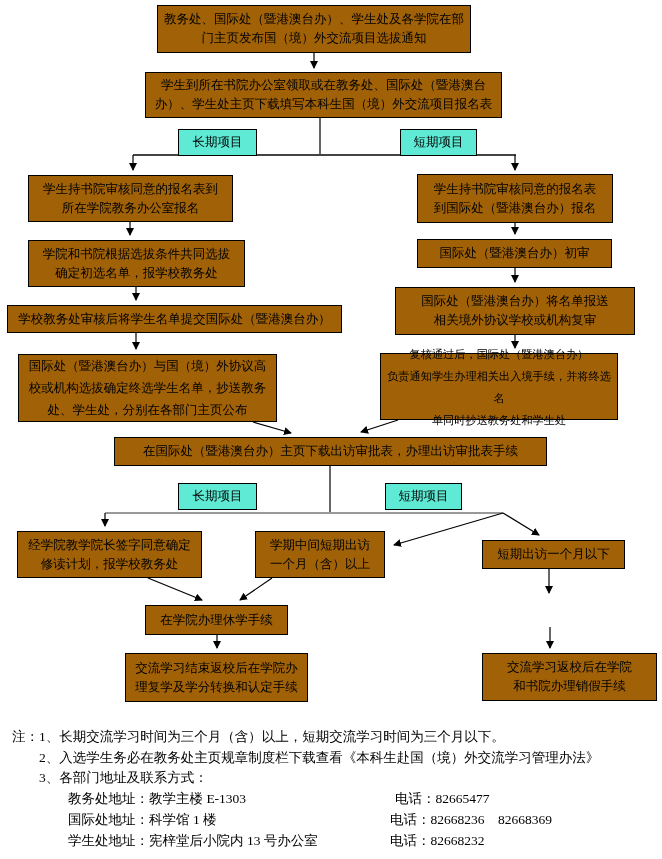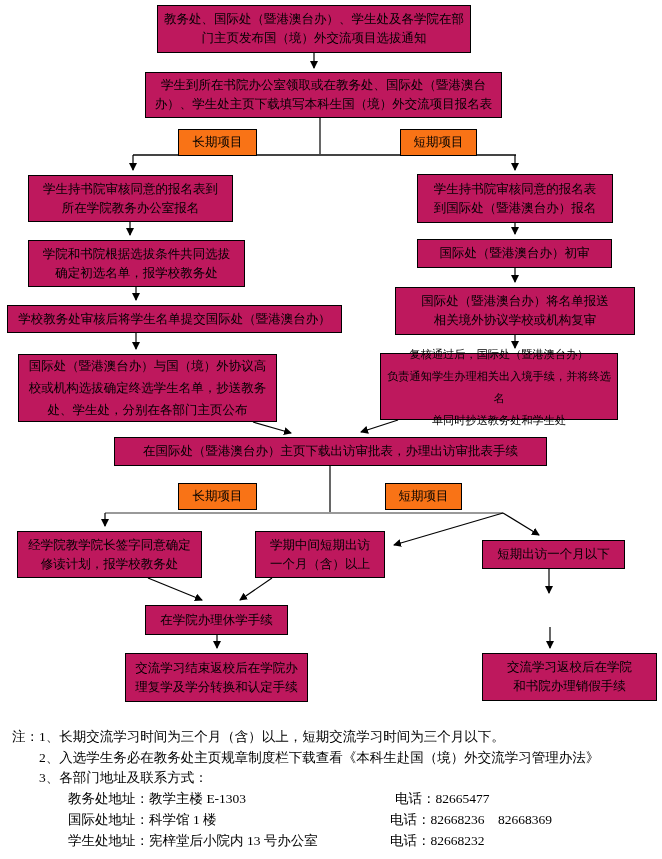--- a/index.html
+++ b/index.html
@@ -3,29 +3,29 @@
 <meta charset="utf-8">
 <style>
   html,body{margin:0;padding:0;background:#fff;}
   .page{
     position:relative;width:662px;height:859px;background:#ffffff;
     font-family:"Liberation Serif","DejaVu Serif",serif;color:#000;
     overflow:hidden;
   }
   .wires{position:absolute;left:0;top:0;z-index:1;}
   .box{
-    position:absolute;z-index:2;background:#be185d;border:1px solid #000;
+    position:absolute;z-index:2;background:#a16207;border:1px solid #000;
     display:flex;align-items:center;justify-content:center;box-sizing:border-box;
     font-size:12.5px;line-height:19px;
   }
   .box span{display:block;width:100%;text-align:center;white-space:pre-line;}
   .lh22{line-height:22px;}
   .fs11{font-size:11.2px;}
   .lbl{
-    position:absolute;z-index:3;background:#f97316;border:1px solid #000;
+    position:absolute;z-index:3;background:#5eead4;border:1px solid #000;
     display:flex;align-items:center;justify-content:center;box-sizing:border-box;
     font-size:12.5px;
   }
   .note{position:absolute;z-index:2;font-size:13.5px;white-space:pre;line-height:16px;}
 </style>
 </head>
 <body>
 
 <div class="page">
 

